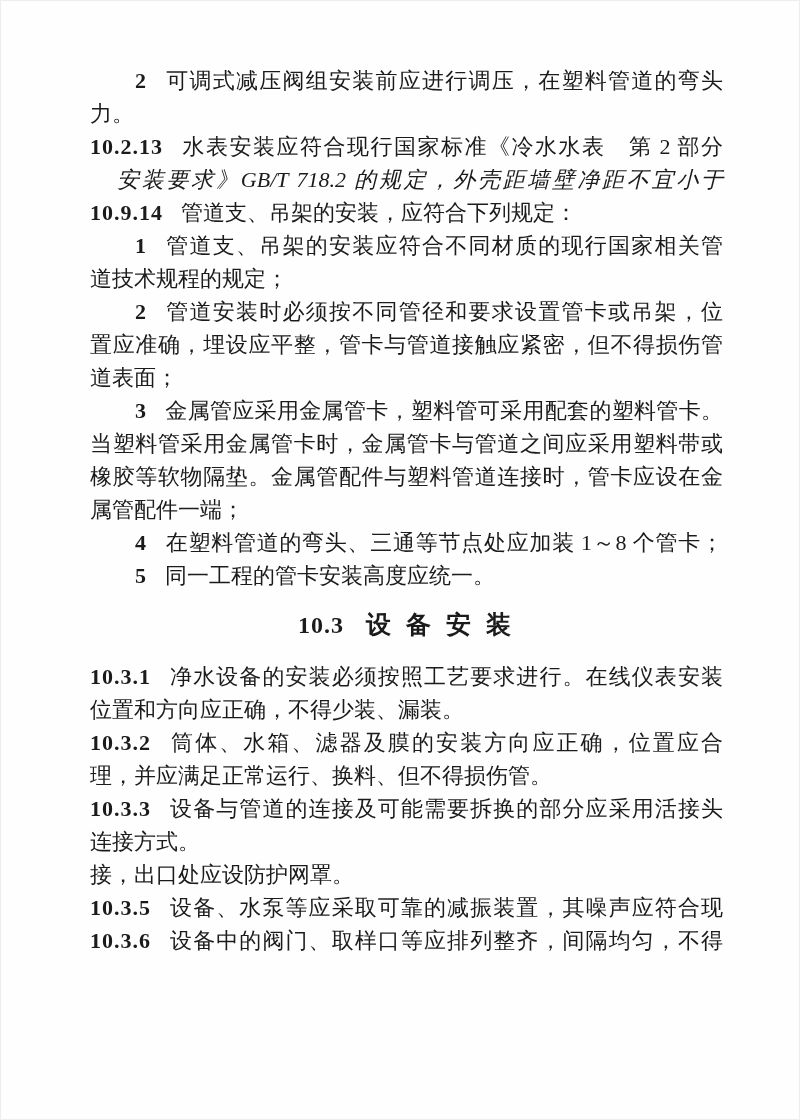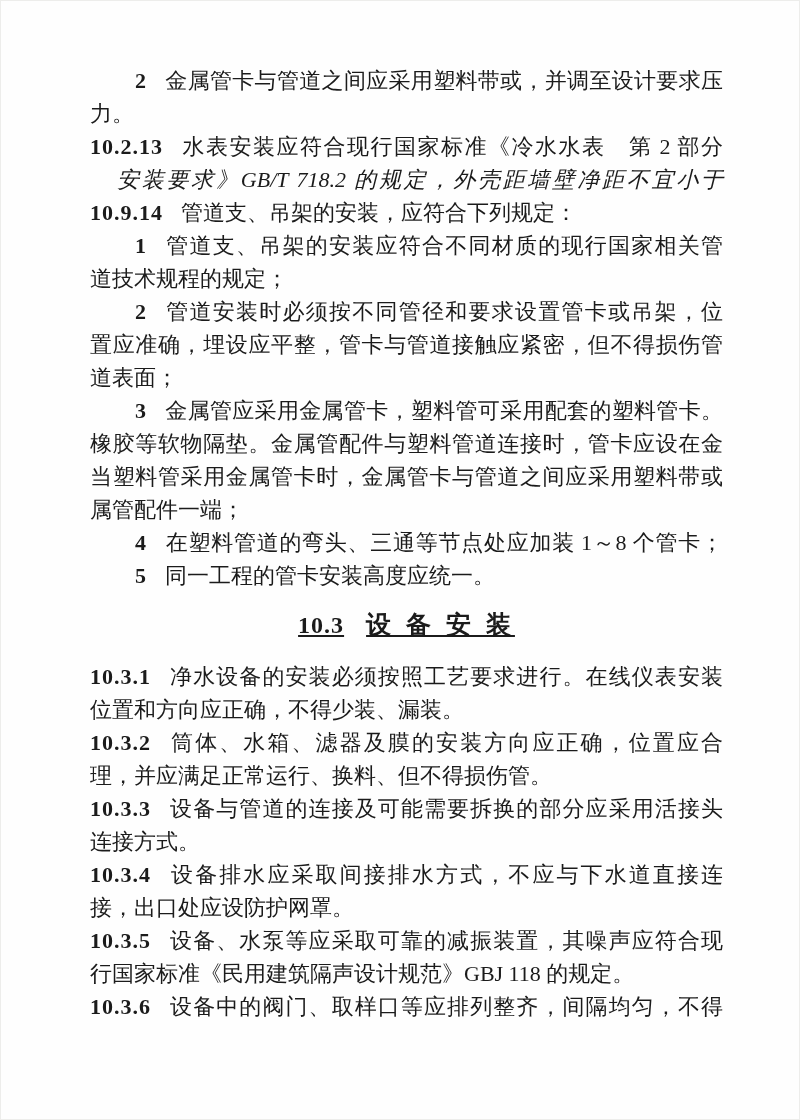--- a/index.html
+++ b/index.html
@@ -43,60 +43,57 @@
     letter-spacing: 1px;
     white-space: nowrap;
   }
   .heading {
     box-sizing: border-box;
     width: 633px;
     margin: 16px 0 18px 0;
     line-height: 33px;
     text-align: center;
     font-weight: bold;
-    text-decoration: underline;
   }
   .heading .hnum {
     font-size: 24px;
     letter-spacing: 1px;
     margin-right: 22px;
   }
   .heading .htitle {
     font-family: "Liberation Sans", "DejaVu Sans", sans-serif;
     font-size: 25px;
     letter-spacing: 4px;
   }
 </style>
 </head>
 <body>
 
 <div class="page">
   <div class="text-block" id="doc-body">
-      <div class="line ind2 fill"><span class="num">2</span><span>金属管卡与管道之间应采用塑料带或，并调至设计要求压</span></div>
+      <div class="line ind2 fill"><span class="num">2</span><span>可调式减压阀组安装前应进行调压，在塑料管道的弯头</span></div>
       <div class="line ind0"><span>力。</span></div>
       <div class="line ind0 fill"><span class="num">10.2.13</span><span>水表安装应符合现行国家标准《冷水水表　第 2 部分</span></div>
       <div class="line ind1 fill"><span>安装要求》GB/T 718.2 的规定，外壳距墙壁净距不宜小于</span></div>
       <div class="line ind0"><span class="num">10.9.14</span><span>管道支、吊架的安装，应符合下列规定：</span></div>
       <div class="line ind2 fill"><span class="num">1</span><span>管道支、吊架的安装应符合不同材质的现行国家相关管</span></div>
       <div class="line ind0"><span>道技术规程的规定；</span></div>
       <div class="line ind2 fill"><span class="num">2</span><span>管道安装时必须按不同管径和要求设置管卡或吊架，位</span></div>
       <div class="line ind0 fill"><span>置应准确，埋设应平整，管卡与管道接触应紧密，但不得损伤管</span></div>
       <div class="line ind0"><span>道表面；</span></div>
       <div class="line ind2 fill"><span class="num">3</span><span>金属管应采用金属管卡，塑料管可采用配套的塑料管卡。</span></div>
+      <div class="line ind0 fill"><span>当塑料管采用金属管卡时，金属管卡与管道之间应采用塑料带或</span></div>
       <div class="line ind0 fill"><span>橡胶等软物隔垫。金属管配件与塑料管道连接时，管卡应设在金</span></div>
-      <div class="line ind0 fill"><span>当塑料管采用金属管卡时，金属管卡与管道之间应采用塑料带或</span></div>
       <div class="line ind0"><span>属管配件一端；</span></div>
       <div class="line ind2 fill"><span class="num">4</span><span>在塑料管道的弯头、三通等节点处应加装 1～8 个管卡；</span></div>
       <div class="line ind2"><span class="num">5</span><span>同一工程的管卡安装高度应统一。</span></div>
       <div class="heading"><span class="hnum">10.3</span><span class="htitle">设 备 安 装</span></div>
       <div class="line ind0 fill"><span class="num">10.3.1</span><span>净水设备的安装必须按照工艺要求进行。在线仪表安装</span></div>
       <div class="line ind0"><span>位置和方向应正确，不得少装、漏装。</span></div>
       <div class="line ind0 fill"><span class="num">10.3.2</span><span>筒体、水箱、滤器及膜的安装方向应正确，位置应合</span></div>
       <div class="line ind0"><span>理，并应满足正常运行、换料、但不得损伤管。</span></div>
       <div class="line ind0 fill"><span class="num">10.3.3</span><span>设备与管道的连接及可能需要拆换的部分应采用活接头</span></div>
       <div class="line ind0"><span>连接方式。</span></div>
-      <div class="line ind0 fill"><span class="num">10.3.4</span><span>设备排水应采取间接排水方式，不应与下水道直接连</span></div>
       <div class="line ind0"><span>接，出口处应设防护网罩。</span></div>
       <div class="line ind0 fill"><span class="num">10.3.5</span><span>设备、水泵等应采取可靠的减振装置，其噪声应符合现</span></div>
-      <div class="line ind0"><span>行国家标准《民用建筑隔声设计规范》GBJ 118 的规定。</span></div>
       <div class="line ind0 fill"><span class="num">10.3.6</span><span>设备中的阀门、取样口等应排列整齐，间隔均匀，不得</span></div>
     </div>
 </div>
 
 </body></html>

